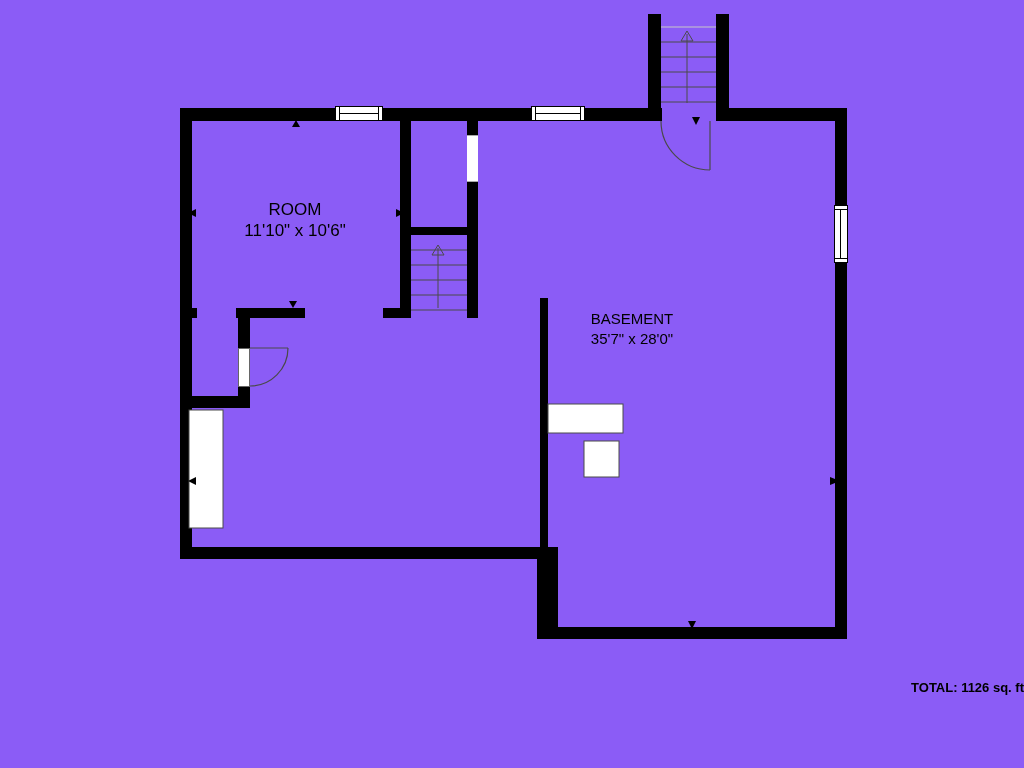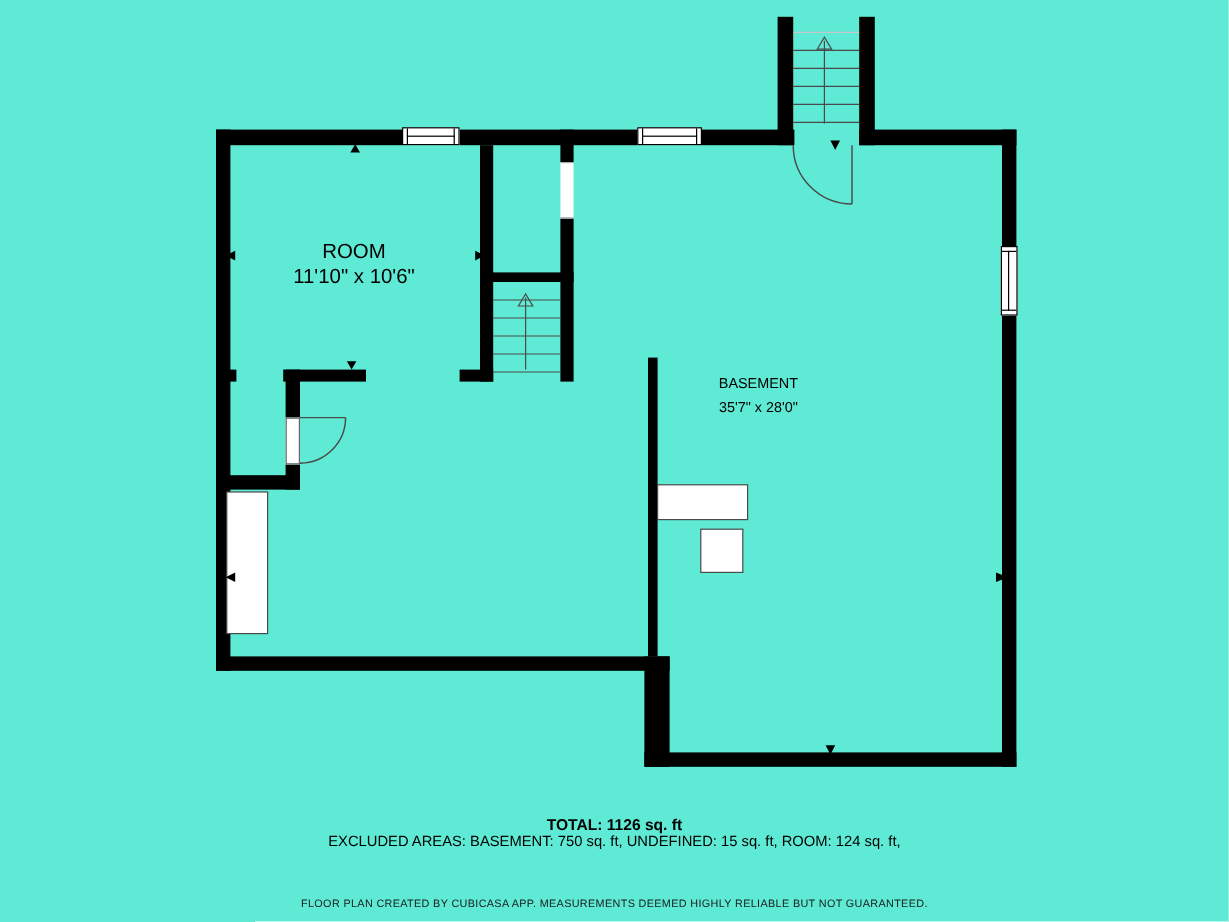--- a/index.html
+++ b/index.html
@@ -1,36 +1,36 @@
 <!DOCTYPE html>
 <html><head>
 <meta charset="utf-8">
 <title>Floor Plan</title>
 <style>
   html,body{margin:0;padding:0;background:#ffffff;}
   .canvas{
-    position:relative;width:1024px;height:768px;background:#5eead4;overflow:hidden;
+    position:relative;width:1024px;height:768px;background:#8b5cf6;overflow:hidden;
     font-family:"Liberation Sans",sans-serif;color:#000;
   }
   .wall{position:absolute;background:#000;z-index:2;}
   .window{position:absolute;background:#fff;border:1.5px solid #000;box-sizing:border-box;z-index:3;}
   .window .mid-h{position:absolute;left:3px;right:3px;top:50%;margin-top:-1px;border-top:1.2px solid #000;}
   .window .cap-l{position:absolute;left:3px;top:0;bottom:0;border-left:1.2px solid #000;}
   .window .cap-r{position:absolute;right:3px;top:0;bottom:0;border-right:1.2px solid #000;}
   .window-v .mid-v{position:absolute;top:3px;bottom:3px;left:50%;margin-left:-1px;border-left:1.2px solid #000;}
   .window-v .cap-t{position:absolute;top:3px;left:0;right:0;border-top:1.2px solid #000;}
   .window-v .cap-b{position:absolute;bottom:3px;left:0;right:0;border-bottom:1.2px solid #000;}
   .opening-strip{position:absolute;background:#fff;border-top:1px solid #aaa;border-bottom:1px solid #aaa;box-sizing:border-box;z-index:3;}
   .door-gap{position:absolute;background:#fff;border:1px solid #666;box-sizing:border-box;z-index:3;}
   .overlay{position:absolute;left:0;top:0;z-index:4;}
   .room-label{position:absolute;text-align:center;z-index:5;}
   .room-label .nm{font-size:17px;line-height:21px;}
   .room-label .dim{font-size:17px;line-height:21px;}
-  .room-label.basement .nm,.room-label.basement .dim{font-size:12px;line-height:20px;}
-  .summary{position:absolute;left:0;width:1024px;top:680px;text-align:center;z-index:5;}
+  .room-label.basement .nm,.room-label.basement .dim{font-size:15px;line-height:20px;}
+  .summary{position:absolute;left:0;width:1024px;top:680px;text-align:right;z-index:5;}
   .summary .total{font-size:13px;font-weight:bold;line-height:15px;}
   .summary .line{font-size:12.3px;line-height:13.6px;}
   .disclaimer{position:absolute;left:0;width:1024px;top:748px;text-align:center;
     font-size:9px;letter-spacing:.3px;color:#1a1a1a;z-index:5;}
 </style>
 </head>
 <body>
 
 <div class="canvas">
 
@@ -132,18 +132,16 @@
     <div class="nm">ROOM</div>
     <div class="dim">11'10" x 10'6"</div>
   </div>
   <div class="room-label basement" style="left:552px;top:309px;width:160px">
     <div class="nm">BASEMENT</div>
     <div class="dim">35'7" x 28'0"</div>
   </div>
 
   <div class="summary">
     <div class="total">TOTAL: 1126 sq. ft</div>
-    <div class="line">EXCLUDED AREAS: BASEMENT: 750 sq. ft, UNDEFINED: 15 sq. ft, ROOM: 124 sq. ft,</div>
   </div>
 
-  <div class="disclaimer">FLOOR PLAN CREATED BY CUBICASA APP. MEASUREMENTS DEEMED HIGHLY RELIABLE BUT NOT GUARANTEED.</div>
 
 </div>
 
 </body></html>

